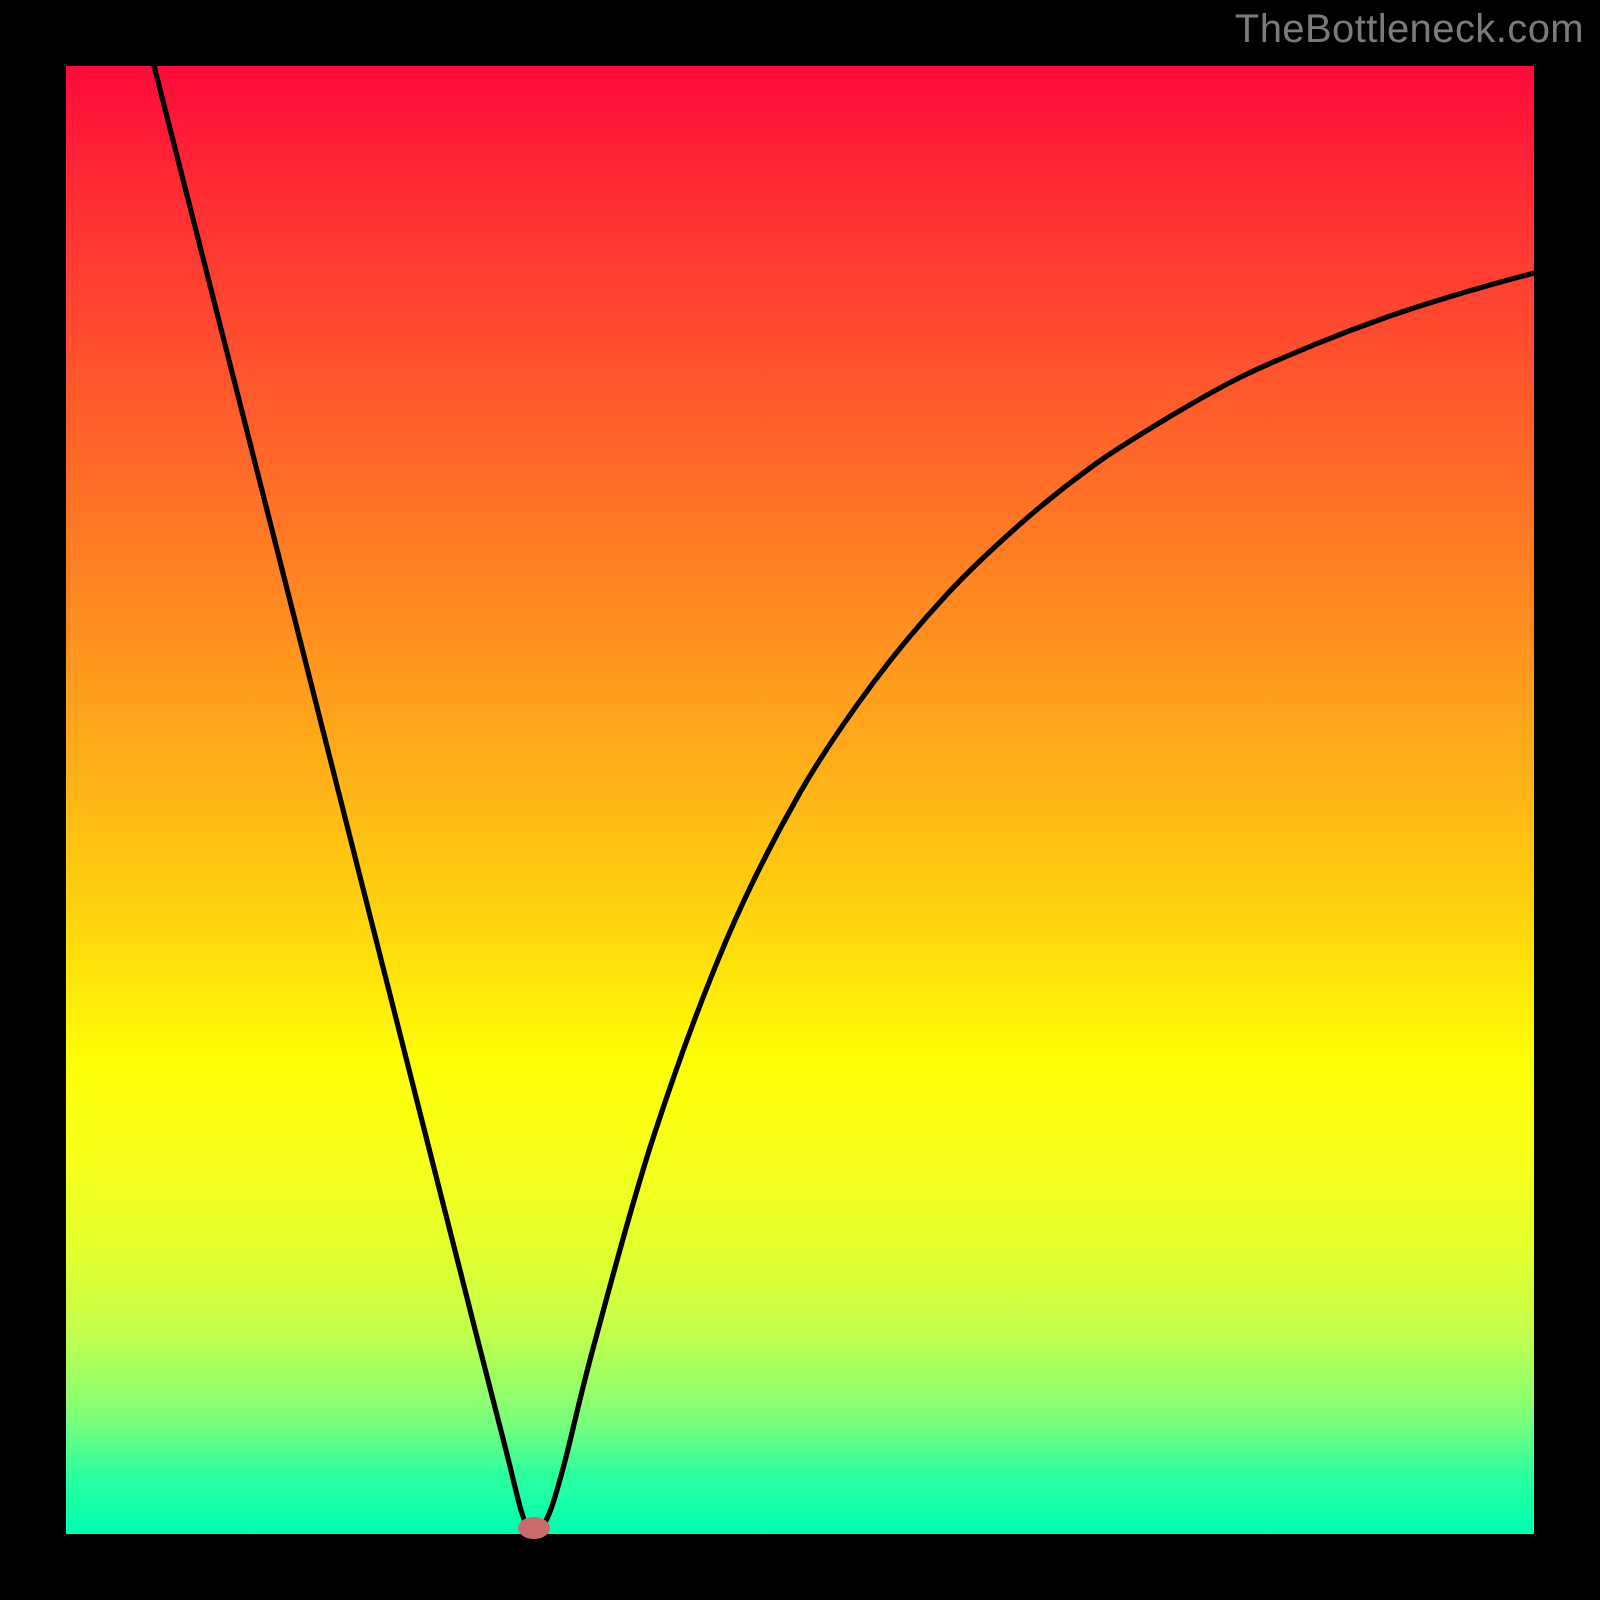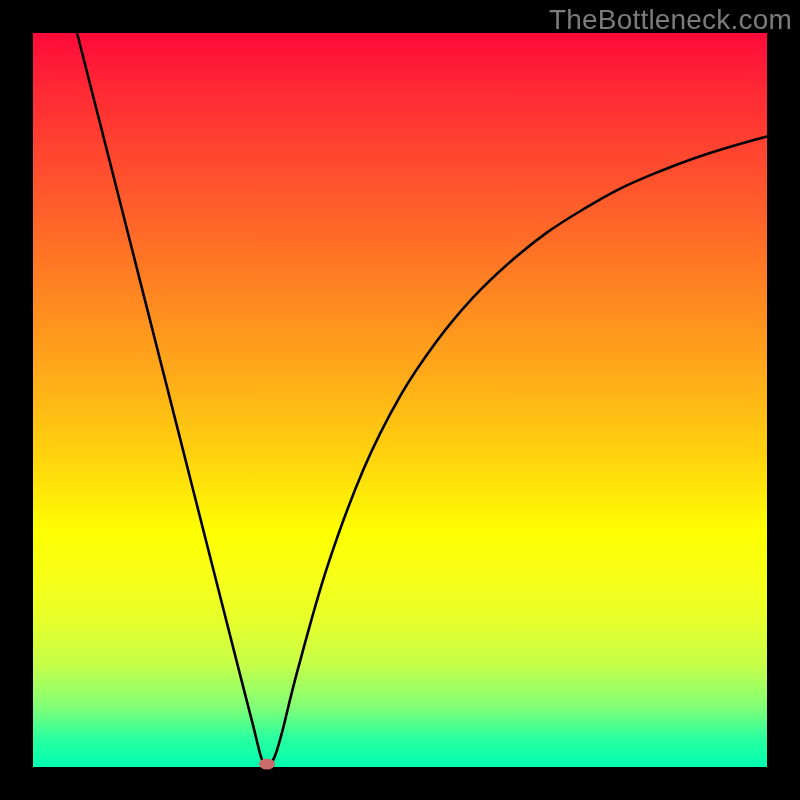--- a/index.html
+++ b/index.html
@@ -45,21 +45,21 @@
     left: 0;
     top: 0;
     width: 734px;
     height: 734px;
     display: block;
   }
   .watermark {
     position: absolute;
     top: 4px;
     right: 8px;
-    font-size: 28px;
+    font-size: 20px;
     font-weight: 400;
     color: #7b7b7b;
     letter-spacing: 0.2px;
     user-select: none;
   }
   .marker {
     position: absolute;
     width: 16px;
     height: 11px;
     background: #cc6b6b;

